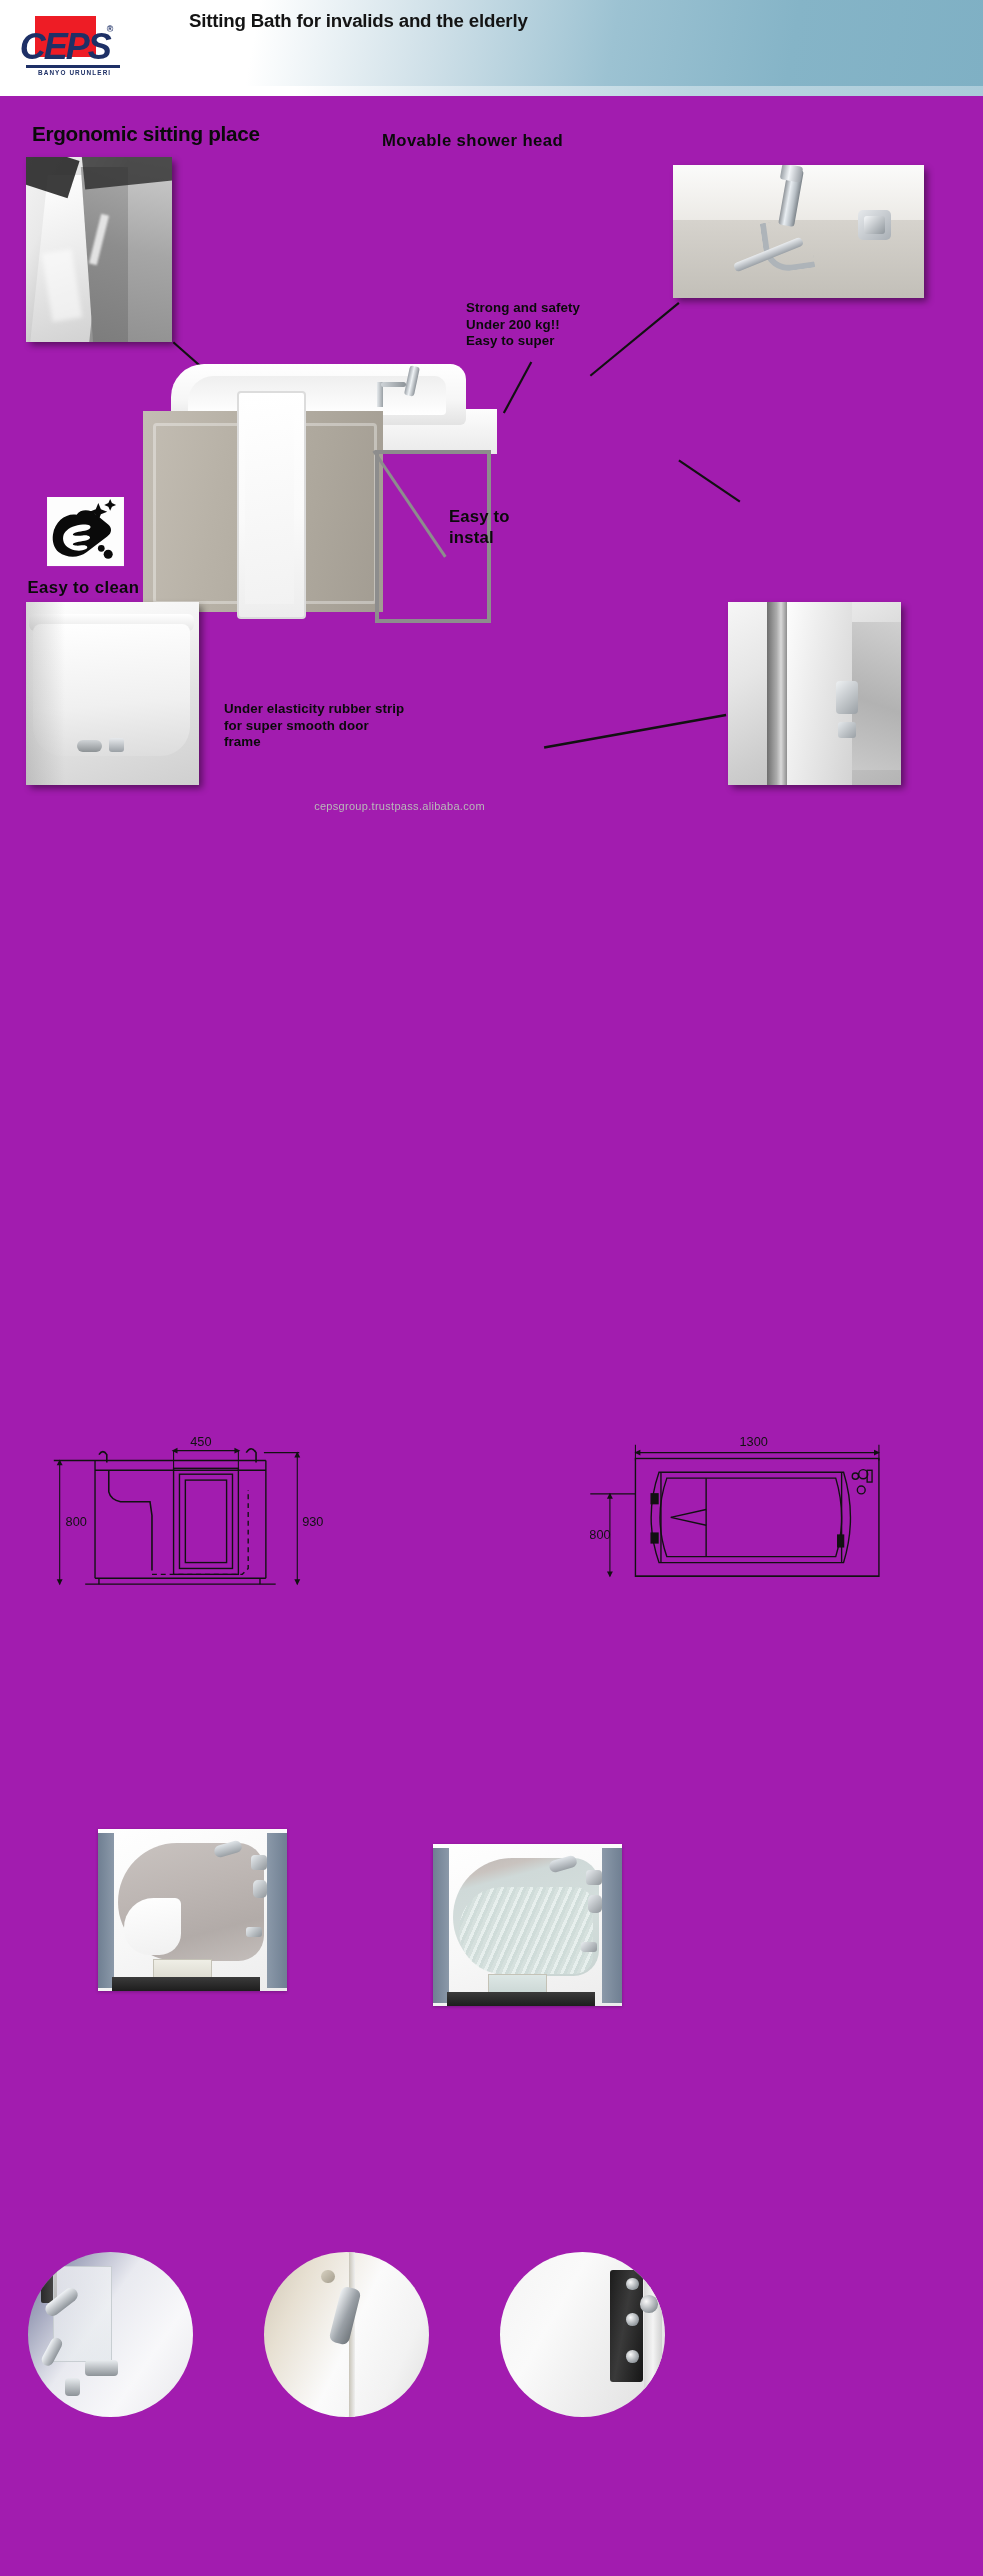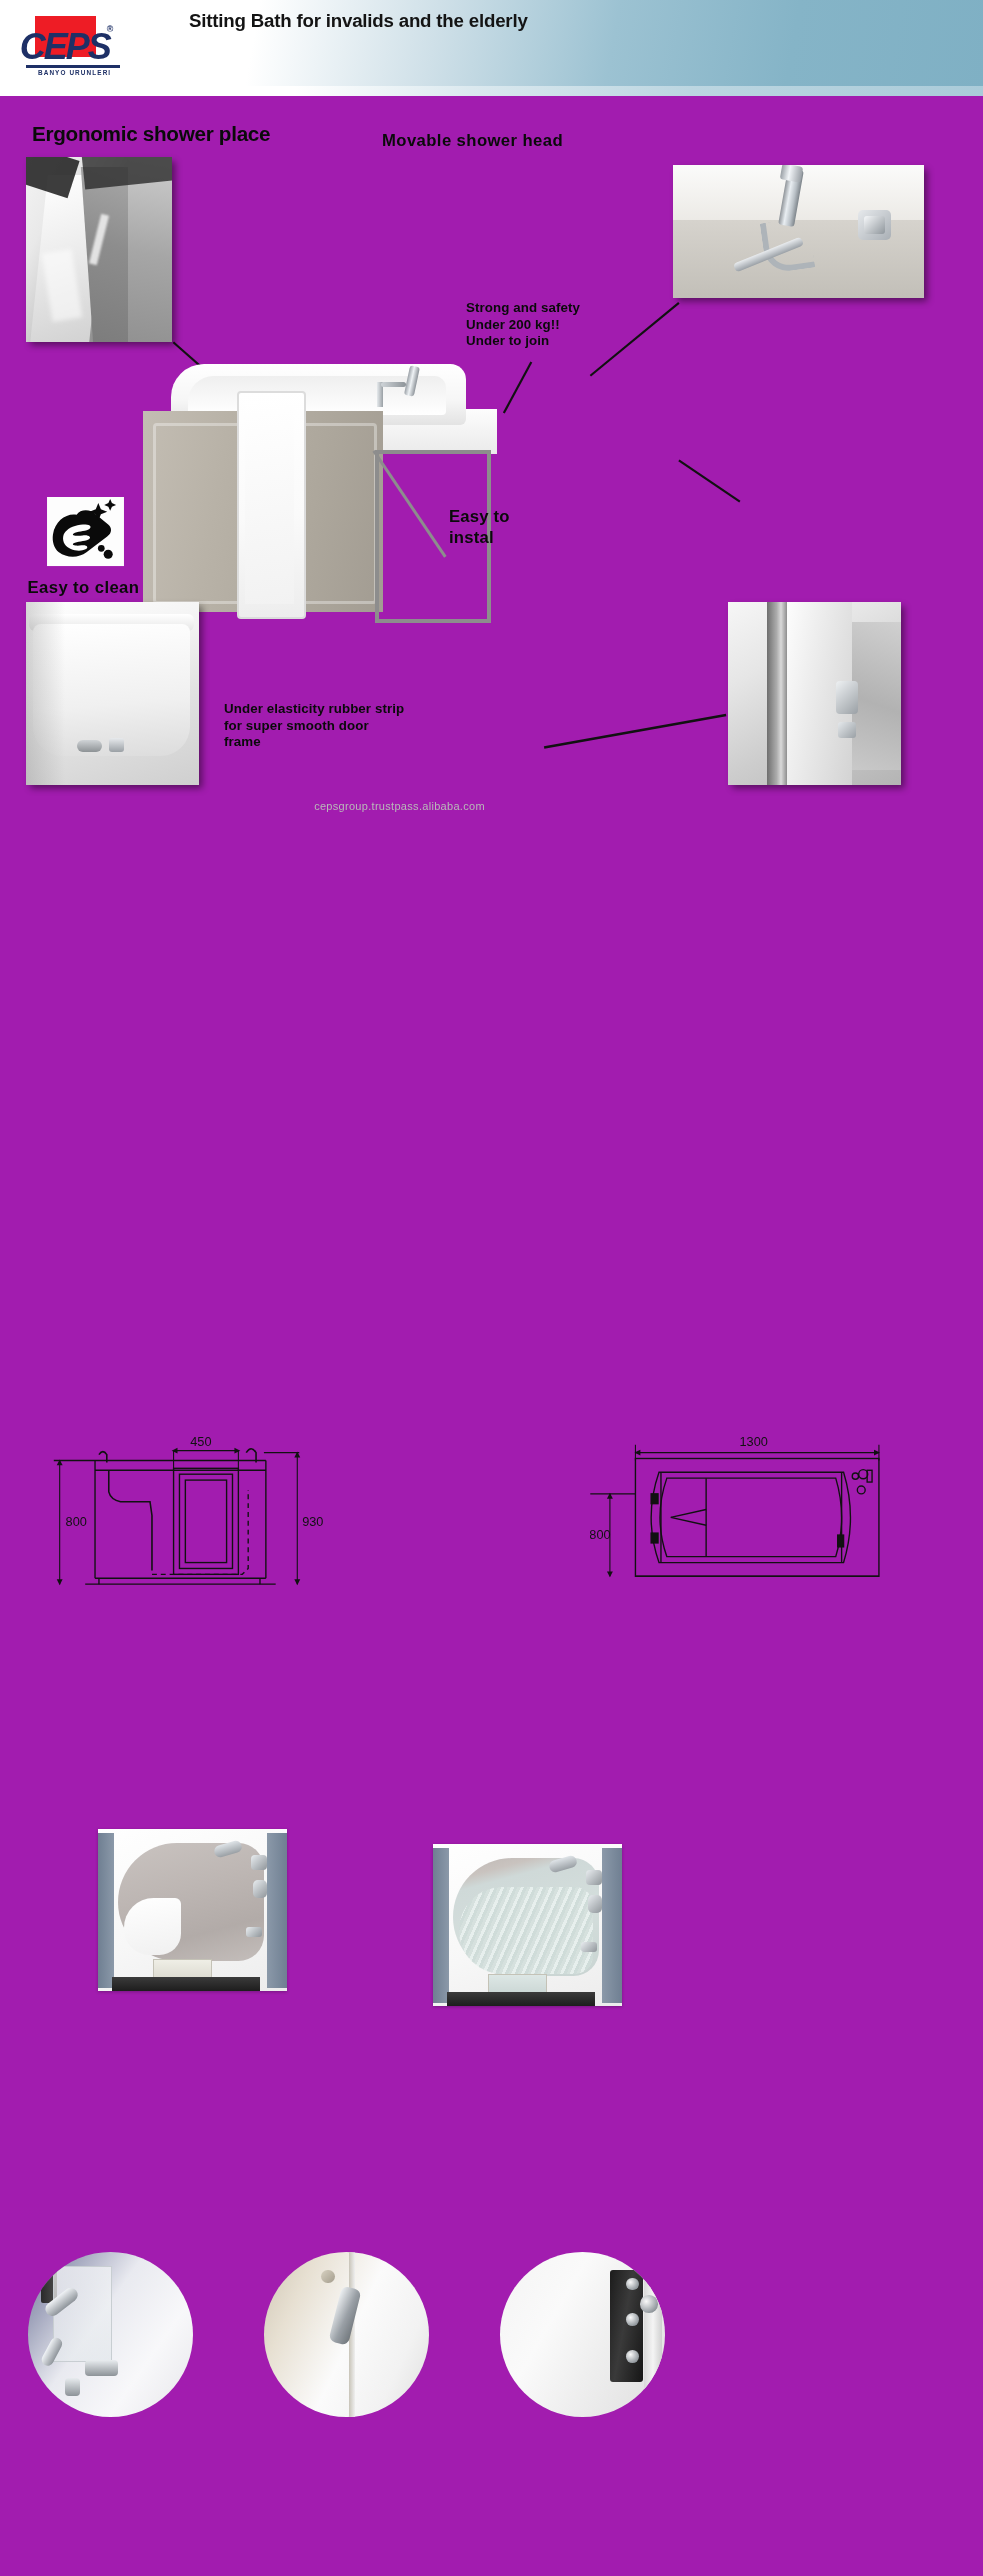--- a/index.html
+++ b/index.html
@@ -271,21 +271,21 @@
 
     <line x1="690" y1="308" x2="600" y2="382" stroke="#111" stroke-width="2.2"></line>
 
     <line x1="752" y1="510" x2="690" y2="468" stroke="#111" stroke-width="2.2"></line>
 
     <line x1="206" y1="600" x2="318" y2="542" stroke="#111" stroke-width="2.2"></line>
 
     <line x1="553" y1="760" x2="738" y2="727" stroke="#111" stroke-width="2.6"></line>
   </svg>
 
-  <div class="label lbl-ergo">Ergonomic shower place</div>
+  <div class="label lbl-ergo">Ergonomic sitting place</div>
   <div class="photo shadowed ph-seat">
     <span class="fac1"></span>
       <span class="fac2"></span>
       <span class="fac3"></span>
     <span class="wedge1"></span>
       <span class="wedge2"></span>
     <span class="glint"></span>
       <span class="glint2"></span>
   </div>
 
@@ -298,21 +298,21 @@
     <span class="handset"></span>
       <span class="handset-top"></span>
     <span class="outlet">
         <i></i>
       </span>
   </div>
 
   <div class="label lbl-strong">
     <div>Strong and safety</div>
     <div>Under 200 kg!!</div>
-    <div>Under to join</div>
+    <div>Easy to super</div>
   </div>
 
   <div class="ph-main">
     <div class="m-rightwall"></div>
     <div class="m-tubtop"></div>
     <div class="m-inner"></div>
     <div class="m-apron"></div>
     <div class="m-panelA"></div>
     <div class="m-panelB"></div>
     <div class="m-door"></div>

